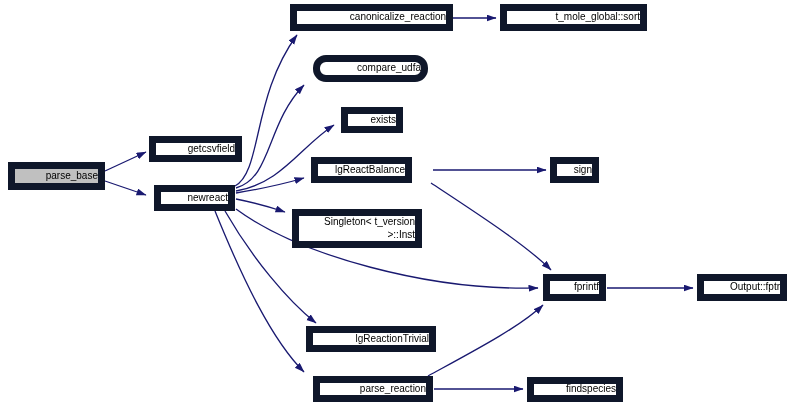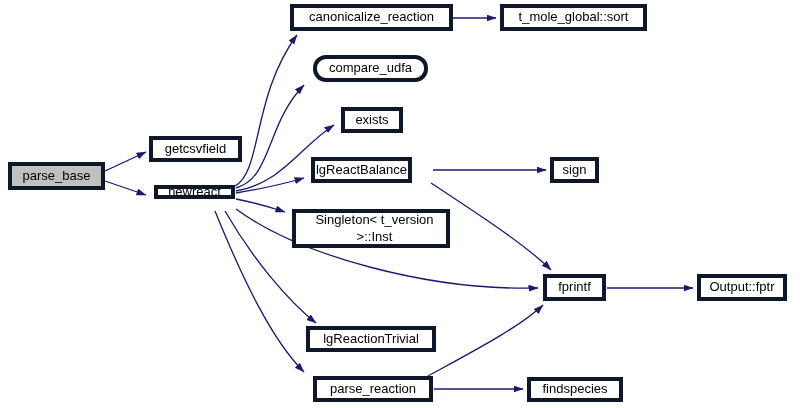--- a/index.html
+++ b/index.html
@@ -14,27 +14,27 @@
   }
   .edge-layer {
     position: absolute;
     left: 0; top: 0;
     width: 800px; height: 408px;
   }
   .node {
     position: absolute;
     box-sizing: border-box;
     background: #ffffff;
-    border: 4px solid #0f172a;
+    border: 7px solid #0f172a;
     color: #000000;
     display: flex;
     flex-direction: column;
-    align-items: center;
+    align-items: flex-end;
     justify-content: center;
-    font-size: 13px;
+    font-size: 10px;
     line-height: 1.25;
     white-space: nowrap;
     cursor: pointer;
   }
   .node.root {
     background: #c0c0c0;
     cursor: default;
   }
   .node span { pointer-events: none; }
   .edge-path {
@@ -71,42 +71,42 @@
         <path class="edge-path" d="M 434,389 L 523,389" stroke="#191970" marker-end="url(#arrowhead)"></path>
       </g>
   </svg>
   <div id="node-layer">
       <div class="node root" style="left: 8px; top: 162px; width: 97px; height: 28px;">
         <span>parse_base</span>
       </div>
       <div class="node" style="left: 149px; top: 136px; width: 93px; height: 26px;">
         <span>getcsvfield</span>
       </div>
-      <div class="node" style="left: 154px; top: 185px; width: 81px; height: 14px;">
+      <div class="node" style="left: 154px; top: 185px; width: 81px; height: 26px;">
         <span>newreact</span>
       </div>
       <div class="node" style="left: 290px; top: 4px; width: 163px; height: 27px;">
         <span>canonicalize_reaction</span>
       </div>
       <div class="node" style="left: 500px; top: 4px; width: 147px; height: 27px;">
         <span>t_mole_global::sort</span>
       </div>
       <div class="node" style="left: 313px; top: 55px; width: 115px; height: 27px; border-radius: 13px;">
         <span>compare_udfa</span>
       </div>
       <div class="node" style="left: 341px; top: 107px; width: 62px; height: 26px;">
         <span>exists</span>
       </div>
       <div class="node" style="left: 311px; top: 157px; width: 101px; height: 26px;">
         <span>lgReactBalance</span>
       </div>
       <div class="node" style="left: 550px; top: 157px; width: 49px; height: 26px;">
         <span>sign</span>
       </div>
-      <div class="node" style="left: 292px; top: 209px; width: 158px; height: 39px; padding-left: 7px;">
+      <div class="node" style="left: 292px; top: 209px; width: 130px; height: 39px; padding-left: 7px;">
         <span>Singleton&lt; t_version</span>
         <span>&gt;::Inst</span>
       </div>
       <div class="node" style="left: 543px; top: 274px; width: 63px; height: 27px;">
         <span>fprintf</span>
       </div>
       <div class="node" style="left: 697px; top: 274px; width: 90px; height: 27px;">
         <span>Output::fptr</span>
       </div>
       <div class="node" style="left: 306px; top: 326px; width: 130px; height: 26px;">

